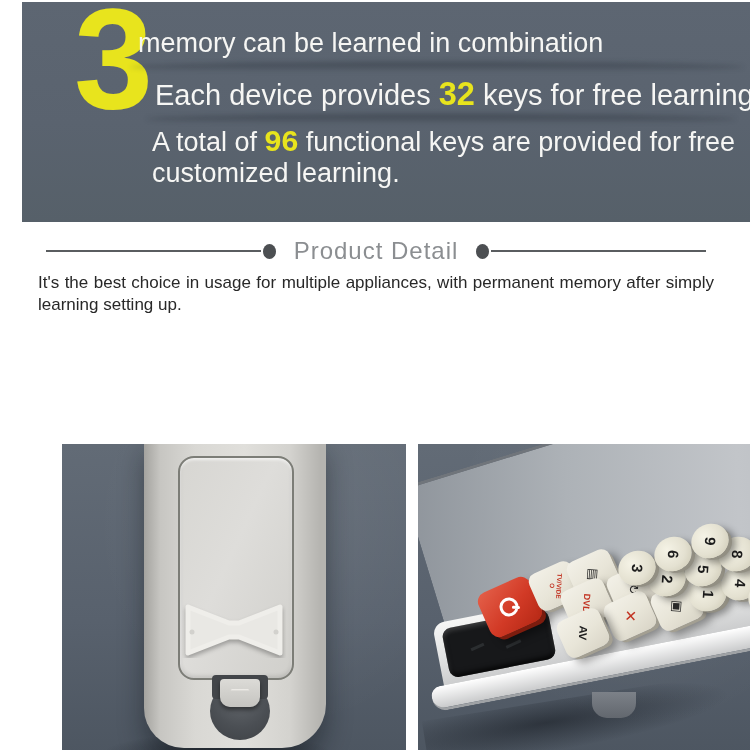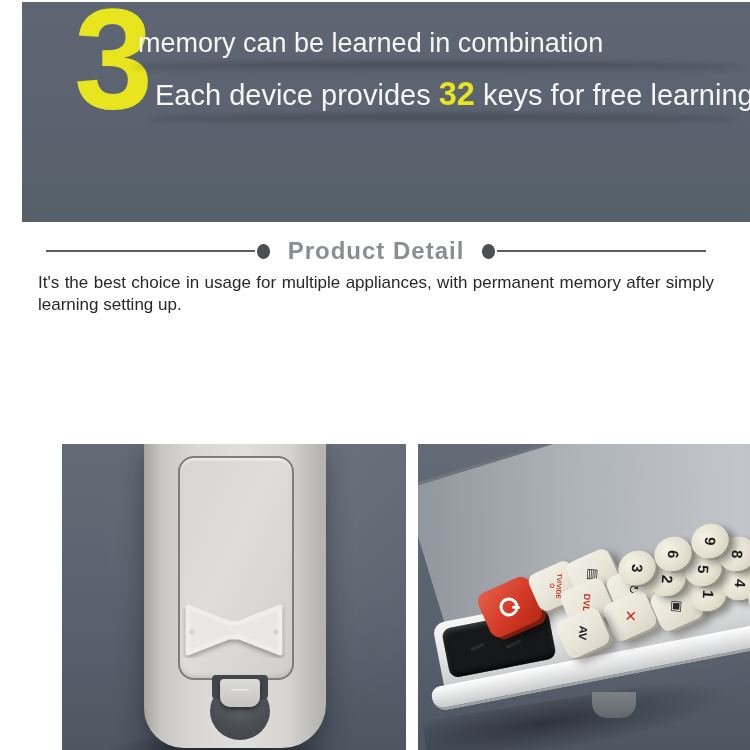--- a/index.html
+++ b/index.html
@@ -19,21 +19,21 @@
   .ribbon-shadow{position:absolute;height:10px;filter:blur(2.5px);border-radius:50%;
                  background:linear-gradient(180deg,rgba(18,24,31,.38),rgba(18,24,31,0));}
   .rs1{left:108px;right:6px;top:60px;}
   .rs2{left:124px;right:14px;top:112px;}
 
   
   .detail-header{position:absolute;left:46px;right:44px;top:236px;height:30px;
                  display:flex;align-items:center;}
   .detail-header .rule{flex:1;height:2px;background:#5a5d60;}
   .detail-header .dot{width:13px;height:15px;border-radius:50%;background:#4c4f52;margin:0 2px;}
-  .detail-header h2{margin:7px 16px;font-size:24px;font-weight:700;color:#8b8e91;
+  .detail-header h2{margin:7px 16px;font-size:24px;font-weight:400;color:#8b8e91;
                     letter-spacing:1px;white-space:nowrap;}
 
   
   .description{position:absolute;left:38px;top:272px;width:676px;color:#282828;}
   .description p{margin:0 0 9px 0;font-size:17px;line-height:1.31;text-align:justify;}
 
   
   .photo{position:absolute;top:428px;height:322px;overflow:hidden;
          background:radial-gradient(ellipse at 65% 25%,rgba(255,255,255,.07),rgba(0,0,0,0) 60%),
                     linear-gradient(180deg,#626b76 0%,#58616d 55%,#4c5560 100%);}
@@ -107,20 +107,21 @@
 <body>
 
 <div class="page">
 
   <section class="banner">
     <div class="big-number">3</div>
     <div class="b-line1">memory can be learned in combination</div>
     <div class="ribbon-shadow rs1"></div>
     <div class="b-line2"><span>Each device provides </span><span class="hl">32</span><span> keys for free learning</span></div>
     <div class="ribbon-shadow rs2"></div>
+    <div class="b-line3"><span>A total of </span><span class="hl">96</span><span> functional keys are provided for free customized learning.</span></div>
   </section>
 
   <div class="detail-header">
     <span class="rule"></span>
     <span class="dot"></span>
     <h2>Product Detail</h2>
     <span class="dot"></span>
     <span class="rule"></span>
   </div>
 

